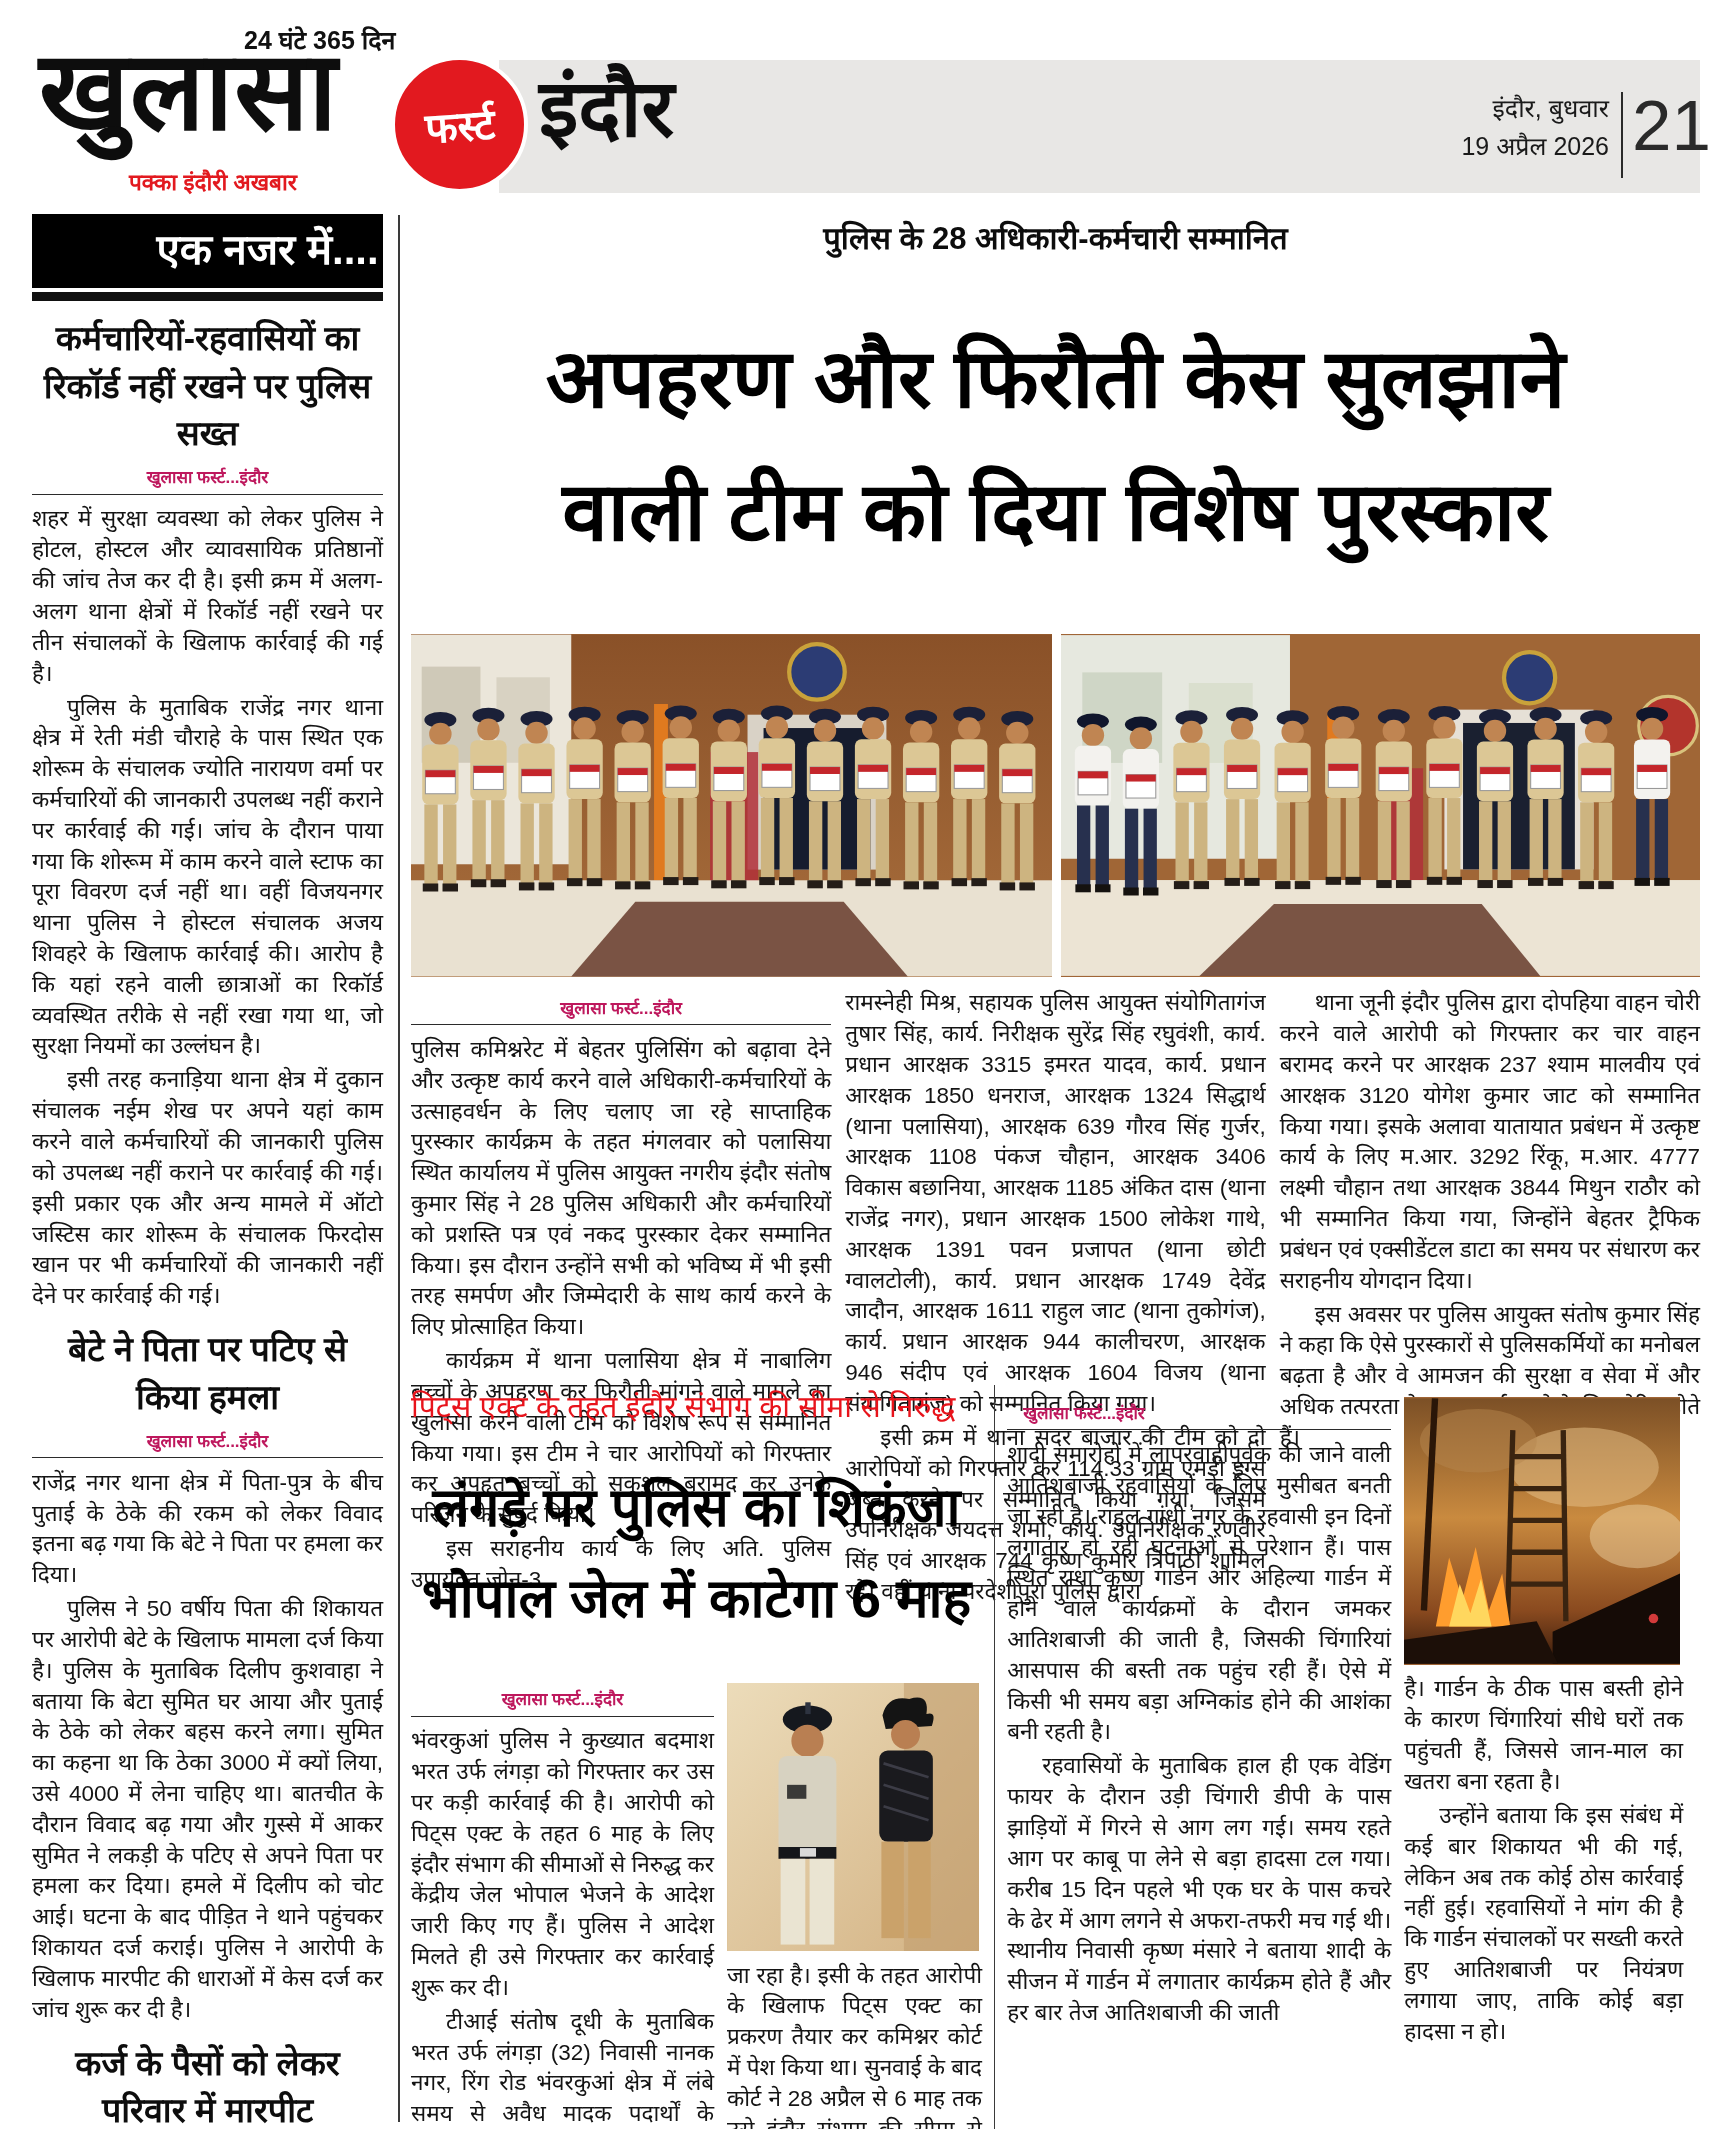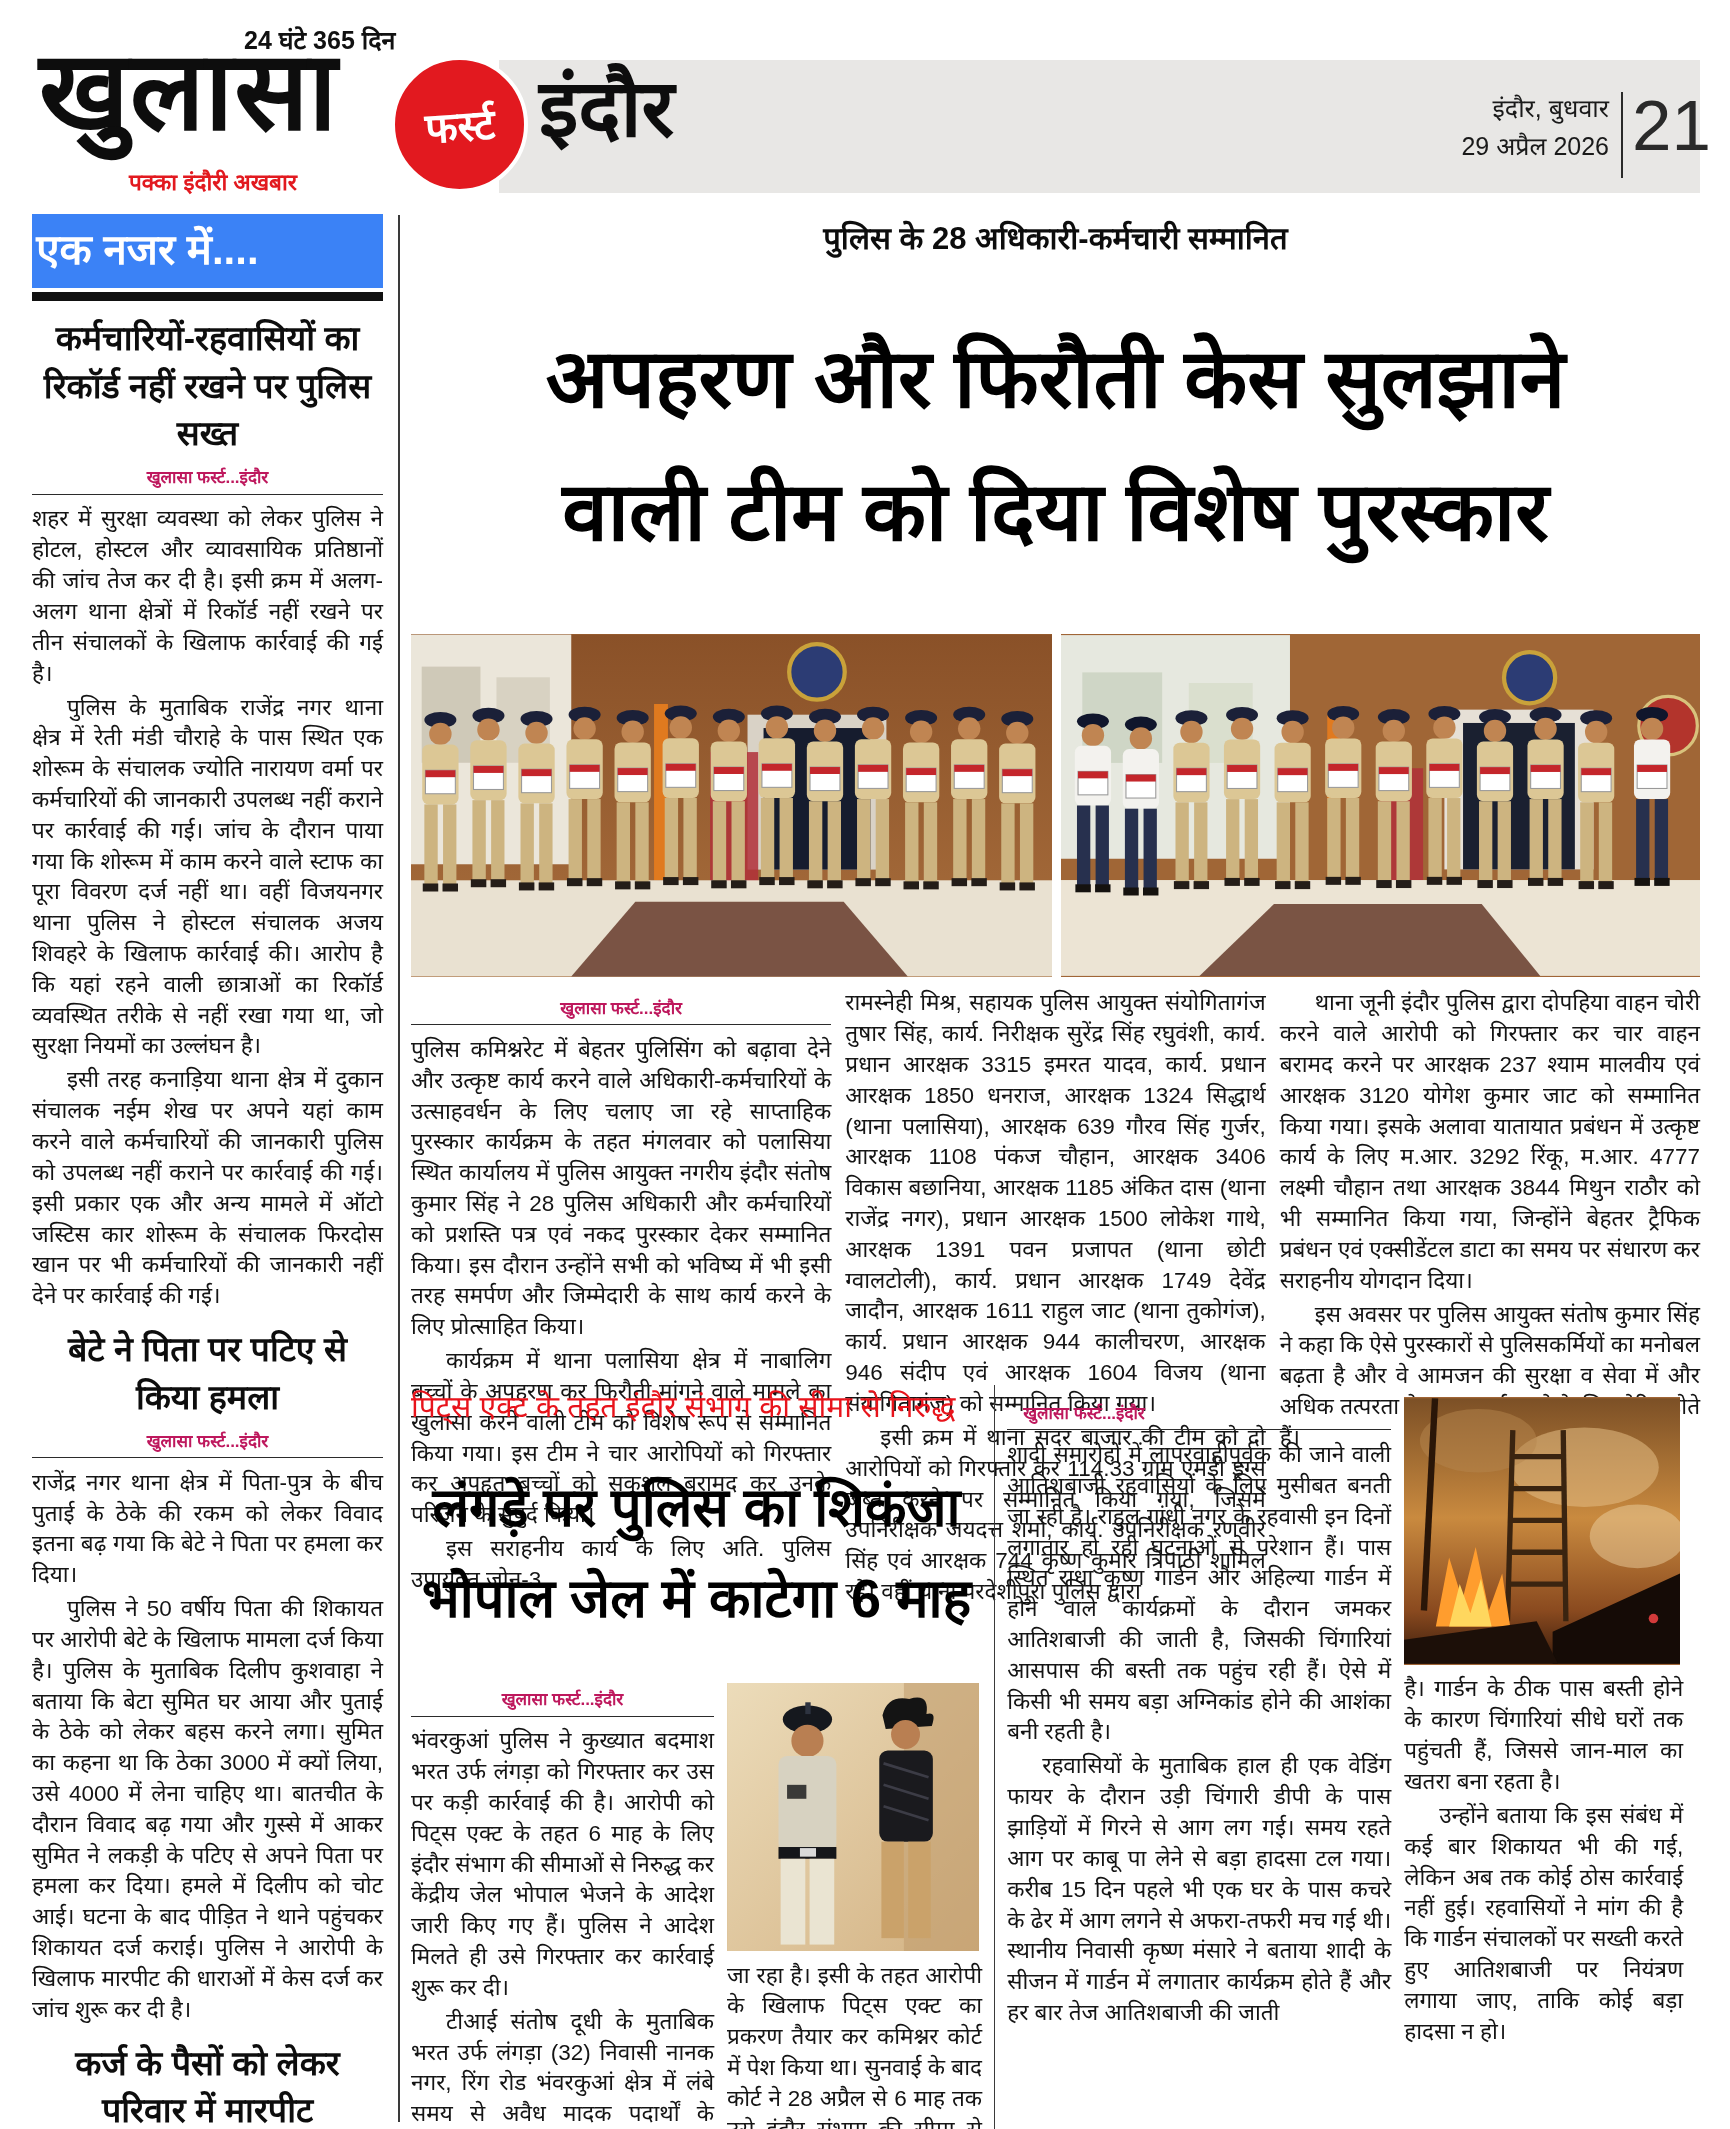--- a/index.html
+++ b/index.html
@@ -17,21 +17,21 @@
   .dateline{position:absolute;left:1416px;top:90px;width:193px;text-align:right;font-size:25px;font-weight:normal;line-height:1.5;color:#1a1a1a;}
   .mast-divider{position:absolute;left:1621px;top:92px;width:2.1px;height:86px;background:#2a2a2a;}
   .page-number{position:absolute;left:1632px;top:76px;font-size:71px;color:#2a2a2a;line-height:1.4;}
   
   .byline{font-size:17px;font-weight:bold;text-align:center;margin:7.5px 0 5.4px;color:#be185d;}
   .rule{border:none;border-top:1.6px solid #2b2b2b;margin:0 0 9.7px;}
   .para{font-size:22.5px;line-height:1.37;text-align:justify;margin:0 0 3.2px;color:#141414;}
   .ind{text-indent:35px;}
   
   #sidebar{position:absolute;left:32px;top:214px;width:351px;}
-  .section-banner{background:#3b82f6;color:#fff;text-align:left;font-size:42px;font-weight:bold;padding:5.4px 4.3px 11.8px;}
+  .section-banner{background:#000000;color:#fff;text-align:right;font-size:42px;font-weight:bold;padding:5.4px 4.3px 11.8px;}
   .banner-bar{height:8.6px;background:#111;margin:4.3px 0 14px;}
   .side-head{font-size:34px;font-weight:bold;text-align:center;line-height:1.4;margin:14px 0 3.2px;color:#0d0d0d;}
   .vline{position:absolute;left:398px;top:215px;width:1.6px;height:1907px;background:#3a3a3a;}
   
   #lead{position:absolute;left:411px;top:216px;width:1289px;}
   .kicker{font-size:31px;font-weight:bold;text-align:center;margin-bottom:7.5px;color:#0d0d0d;}
   .lead-head{font-size:82px;font-weight:bold;text-align:center;line-height:1.62;color:#000;}
   .photo-row{display:flex;gap:8.6px;margin-top:19.3px;}
   .photo{background:#a06536;position:relative;overflow:hidden;}
   .cols{display:flex;gap:14px;margin-top:11.8px;}
@@ -53,21 +53,21 @@
     <div class="gray-band"></div>
     <div class="tagline-top">24 घंटे 365 दिन</div>
     <div class="logo-main">खुलासा</div>
     <div class="logo-sub">पक्का इंदौरी अखबार</div>
     <div class="logo-badge">
       <span>फर्स्ट</span>
     </div>
     <div class="edition">इंदौर</div>
     <div class="dateline">
       <div>इंदौर, बुधवार</div>
-      <div>29 अप्रैल 2026</div>
+      <div>19 अप्रैल 2026</div>
     </div>
     <div class="mast-divider"></div>
     <div class="page-number">21</div>
   </header>
 
   <div class="vline"></div>
 
   <aside id="sidebar">
     <div class="section-banner">
       <span>एक नजर में....</span>

